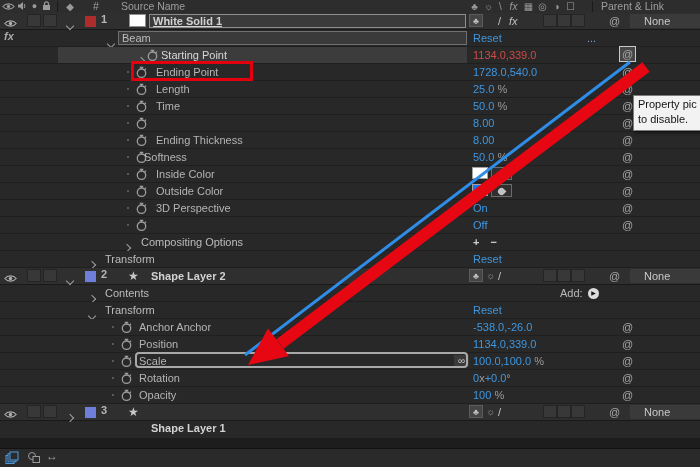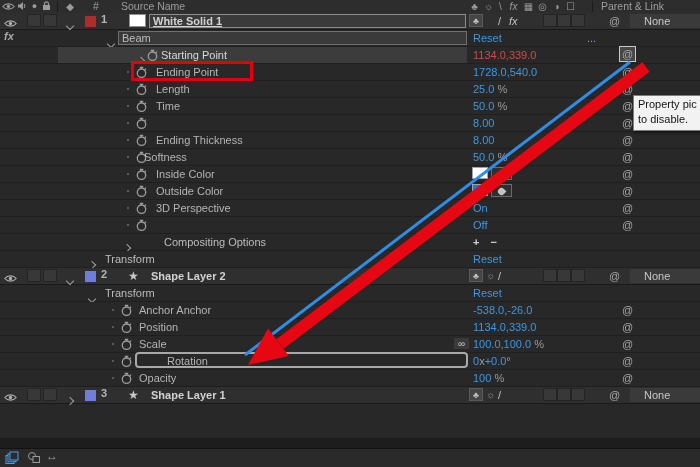--- a/index.html
+++ b/index.html
@@ -232,21 +232,21 @@
         <div class="pdot" style="left: 127px;"></div>
         <div class="stopw" style="left: 136px;"><svg width="11" height="13" viewBox="0 0 11 13">
             <circle cx="5.5" cy="7.2" r="4.2" fill="none" stroke="#9e9e9e" stroke-width="1.3"></circle>
             <path d="M3.8 1.3 H7.2 M5.5 1.3 V3 M8.7 4 L10 2.7" stroke="#9e9e9e" stroke-width="1.2" fill="none"></path>
           </svg></div>
         <div class="value"><span class="v-blue">Off</span></div>
         <div class="whip" style="left: 622px;">@</div>
       </div>
       <div class="row group">
         <div class="abs" style="left: 124px; top: 5px;"><span class="chev right"></span></div>
-        <div class="abs" style="left: 141px; top: 0px; color: rgb(188, 188, 188); margin-left: 23px;">Compositing Options</div>
+        <div class="abs" style="left: 141px; top: 0px; color: rgb(188, 188, 188);">Compositing Options</div>
         <div class="abs" style="left: 473px; top: 0px; color: rgb(207, 207, 207); font-weight: bold; letter-spacing: 4px;">+ −</div>
       </div>
       <div class="row group">
         <div class="abs" style="left: 89px; top: 5px;"><span class="chev right"></span></div>
         <div class="abs" style="left: 105px; top: 0px; color: rgb(188, 188, 188);">Transform</div>
         <div class="value"><span class="v-blue">Reset</span></div>
       </div>
       <div class="row layer">
         <div class="abs" style="left: 4px; top: 3px;"><svg width="13" height="9" viewBox="0 0 13 9">
             <path d="M.8 4.5 C3.5 1 9.5 1 12.2 4.5 C9.5 8 3.5 8 .8 4.5 Z" fill="none" stroke="#b0b0b0" stroke-width="1.1"></path>
@@ -262,20 +262,26 @@
         <div class="swbox" style="left: 469px; background: rgb(69, 69, 69); border-color: rgb(90, 90, 90); color: rgb(192, 192, 192); text-align: center; line-height: 12px; font-size: 9px;">♣</div>
         <div class="abs" style="left: 486px; top: 0px; color: rgb(154, 154, 154); font-size: 10px;">☼</div>
         <div class="abs" style="left: 498px; top: 0px; color: rgb(192, 192, 192);">/</div>
         <div class="swbox" style="left: 543px;"></div>
         <div class="swbox" style="left: 557px;"></div>
         <div class="swbox" style="left: 571px;"></div>
         <div class="whip" style="left: 609px;">@</div>
         <div class="nonebox">None</div>
       </div>
       <div class="row group">
+        <div class="abs" style="left: 89px; top: 5px;"><span class="chev right"></span></div>
+        <div class="abs" style="left: 105px; top: 0px; color: rgb(188, 188, 188);">Contents</div>
+        <div class="abs" style="left: 560px; top: 0px; color: rgb(185, 185, 185);">Add:</div>
+        <div class="addplay">▶</div>
+      </div>
+      <div class="row group">
         <div class="abs" style="left: 89px; top: 5px;"><span class="chev down"></span></div>
         <div class="abs" style="left: 105px; top: 0px; color: rgb(188, 188, 188);">Transform</div>
         <div class="value"><span class="v-blue">Reset</span></div>
       </div>
       <div class="row prop">
         <div class="pdot" style="left: 112px;"></div>
         <div class="stopw" style="left: 121px;"><svg width="11" height="13" viewBox="0 0 11 13">
             <circle cx="5.5" cy="7.2" r="4.2" fill="none" stroke="#9e9e9e" stroke-width="1.3"></circle>
             <path d="M3.8 1.3 H7.2 M5.5 1.3 V3 M8.7 4 L10 2.7" stroke="#9e9e9e" stroke-width="1.2" fill="none"></path>
           </svg></div>
@@ -303,21 +309,21 @@
         <div class="value"><span class="v-blue">100.0,100.0</span><span class="v-gray"> %</span></div>
         <div class="linkicon">∞</div>
         <div class="whip" style="left: 622px;">@</div>
       </div>
       <div class="row prop">
         <div class="pdot" style="left: 112px;"></div>
         <div class="stopw" style="left: 121px;"><svg width="11" height="13" viewBox="0 0 11 13">
             <circle cx="5.5" cy="7.2" r="4.2" fill="none" stroke="#9e9e9e" stroke-width="1.3"></circle>
             <path d="M3.8 1.3 H7.2 M5.5 1.3 V3 M8.7 4 L10 2.7" stroke="#9e9e9e" stroke-width="1.2" fill="none"></path>
           </svg></div>
-        <div class="abs" style="left: 139px; top: 0px; color: rgb(180, 180, 180); margin-left: 28px;">Rotation</div>
+        <div class="abs" style="left: 139px; top: 0px; color: rgb(180, 180, 180);">Rotation</div>
         <div class="value"><span class="v-blue">0</span><span class="v-gray">x</span><span class="v-blue">+0.0</span><span class="v-gray">°</span></div>
         <div class="whip" style="left: 622px;">@</div>
       </div>
       <div class="row prop">
         <div class="pdot" style="left: 112px;"></div>
         <div class="stopw" style="left: 121px;"><svg width="11" height="13" viewBox="0 0 11 13">
             <circle cx="5.5" cy="7.2" r="4.2" fill="none" stroke="#9e9e9e" stroke-width="1.3"></circle>
             <path d="M3.8 1.3 H7.2 M5.5 1.3 V3 M8.7 4 L10 2.7" stroke="#9e9e9e" stroke-width="1.2" fill="none"></path>
           </svg></div>
         <div class="abs" style="left: 139px; top: 0px; color: rgb(180, 180, 180);">Opacity</div>
@@ -328,21 +334,21 @@
         <div class="abs" style="left: 4px; top: 3px;"><svg width="13" height="9" viewBox="0 0 13 9">
             <path d="M.8 4.5 C3.5 1 9.5 1 12.2 4.5 C9.5 8 3.5 8 .8 4.5 Z" fill="none" stroke="#b0b0b0" stroke-width="1.1"></path>
             <circle cx="6.5" cy="4.5" r="1.7" fill="#b0b0b0"></circle>
           </svg></div>
         <div class="swbox" style="left: 27px;"></div>
         <div class="swbox" style="left: 43px;"></div>
         <div class="abs" style="left: 67px; top: 5px;"><span class="chev right"></span></div>
         <div class="labelswatch" style="left: 85px; background: rgb(111, 125, 219);"></div>
         <div class="laynum" style="left: 101px;">3</div>
         <div class="abs" style="left: 128px; top: 0px; color: rgb(201, 201, 201); font-size: 12px;">★</div>
-        <div class="abs layname" style="left: 151px; top: 0px;">Shape Layer 1</div>
+        <div class="abs layname" style="left: 151px; top: 16px;">Shape Layer 1</div>
         <div class="swbox" style="left: 469px; background: rgb(69, 69, 69); border-color: rgb(90, 90, 90); color: rgb(192, 192, 192); text-align: center; line-height: 12px; font-size: 9px;">♣</div>
         <div class="abs" style="left: 486px; top: 0px; color: rgb(154, 154, 154); font-size: 10px;">☼</div>
         <div class="abs" style="left: 498px; top: 0px; color: rgb(192, 192, 192);">/</div>
         <div class="swbox" style="left: 543px;"></div>
         <div class="swbox" style="left: 557px;"></div>
         <div class="swbox" style="left: 571px;"></div>
         <div class="whip" style="left: 609px;">@</div>
         <div class="nonebox">None</div>
       </div>
     </div>

